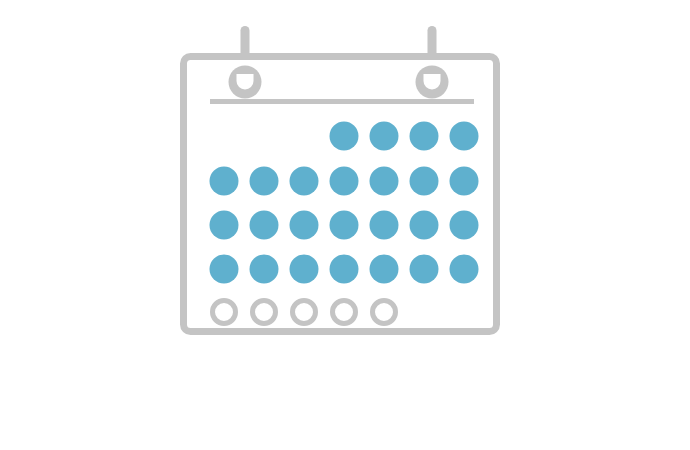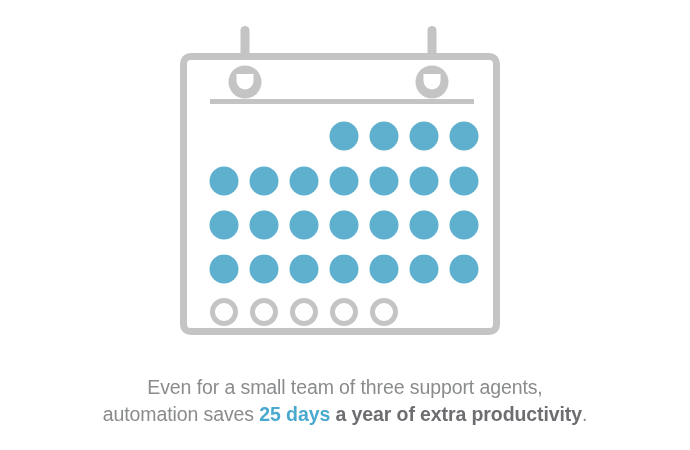--- a/index.html
+++ b/index.html
@@ -131,22 +131,14 @@
       <g>
         <circle cx="44" cy="288" r="11.5" fill="none" stroke="#c4c4c4" stroke-width="5"></circle>
         <circle cx="84" cy="288" r="11.5" fill="none" stroke="#c4c4c4" stroke-width="5"></circle>
         <circle cx="124" cy="288" r="11.5" fill="none" stroke="#c4c4c4" stroke-width="5"></circle>
         <circle cx="164" cy="288" r="11.5" fill="none" stroke="#c4c4c4" stroke-width="5"></circle>
         <circle cx="204" cy="288" r="11.5" fill="none" stroke="#c4c4c4" stroke-width="5"></circle>
       </g>
     </svg>
   </div>
 
-  <div class="caption">
-    <span class="caption-line">
-      <span class="txt-regular">Even for a small team of three support agents,</span>
-    </span>
-    <span class="caption-line">
-      <span class="txt-regular">automation saves </span><span class="txt-bold-blue">25 days</span><span class="txt-bold-dark"> a year of extra productivity</span><span class="txt-period">.</span>
-    </span>
-  </div>
 
 </div>
 
 </body></html>

